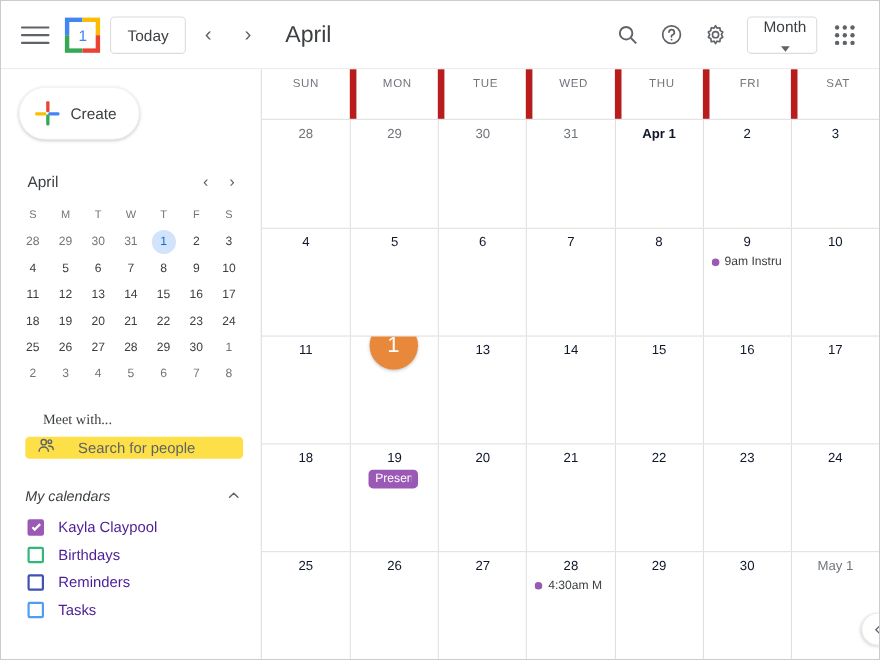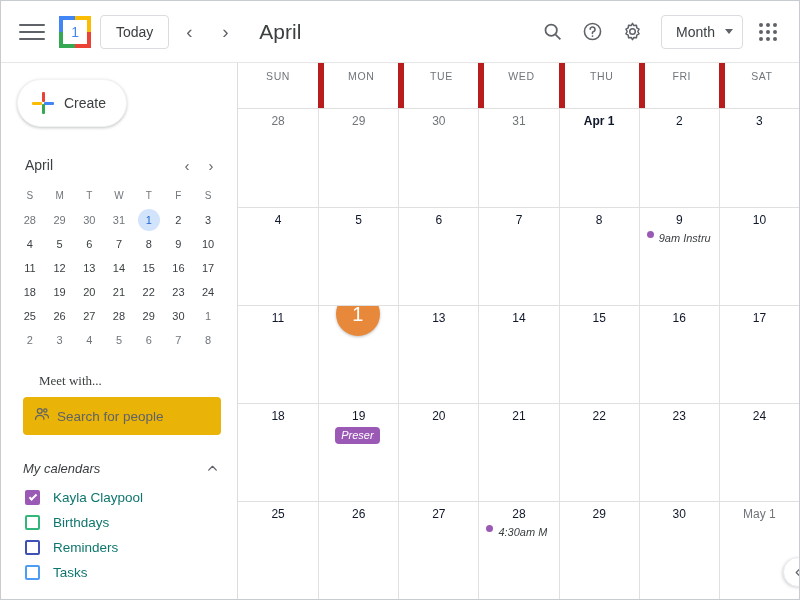--- a/index.html
+++ b/index.html
@@ -103,20 +103,21 @@
     border: 1px solid #dadce0;
     border-radius: 4px;
     height: 34px;
     padding: 0 9px 0 14px;
     margin-left: 12px;
     display: flex; align-items: center; gap: 10px;
     font-size: 14px; color: #3c4043;
     cursor: pointer;
     background: #fff;
     white-space: nowrap;
+    flex-direction: column;
   }
   .caret {
     width: 0; height: 0;
     border-left: 4px solid transparent;
     border-right: 4px solid transparent;
     border-top: 5px solid #5f6368;
   }
   .apps-grid {
     width: 34px; height: 34px;
     margin-left: 8px;
@@ -198,26 +199,26 @@
     width: 22px; height: 22px; margin: 0 auto;
   }
 
   .section-title {
     font-size: 13px; color: #3c4043;
     margin: 22px 0 8px 38px;
     font-family: Liberation Serif, serif;
   }
   .people-search {
     margin: 0 16px 0 22px;
-    height: 38px;
-    background: #eab308;
+    height: 20px;
+    background: #fde047;
     border-radius: 4px;
     display: flex; align-items: center;
     padding: 0 10px;
-    gap: 4px;
+    gap: 18px;
     cursor: text;
   }
   .people-search input {
     border: 0; background: transparent; outline: none;
     font-size: 13.5px; color: #3c4043;
     font-family: "Liberation Sans", sans-serif;
     width: 100%;
   }
   .people-search input::placeholder { color: #5f6368; }
 
@@ -231,21 +232,21 @@
     width: 22px; height: 22px;
     display: flex; align-items: center; justify-content: center;
     color: #5f6368; cursor: pointer; font-size: 12px;
   }
   .cal-item {
     display: flex; align-items: center;
     gap: 13px;
     height: 25px;
     padding-left: 24px;
     cursor: pointer;
-    font-size: 13.5px; color: #0f766e;
+    font-size: 13.5px; color: #4c1d95;
   }
   .cbox {
     width: 15px; height: 15px;
     border-radius: 2px;
     border: 2px solid #1967d2;
     flex: 0 0 15px;
     display: flex; align-items: center; justify-content: center;
     background: #fff;
   }
   .cbox.checked {
@@ -310,30 +311,29 @@
   .daynum {
     text-align: center;
     font-size: 12px;
     color: #0f172a;
     height: 20px; line-height: 20px;
   }
   .daynum.bold { font-weight: bold; }
   .daynum.other { color: #70757a; }
 
   .ev {
-    display: flex; 
+    display: flex; align-items: center;
     gap: 5px;
     margin: 1px 6px 1px 7px;
     font-size: 11px;
     color: #3c4043;
     white-space: nowrap;
     overflow: hidden;
     line-height: 15px;
     cursor: pointer;
-    font-style: italic;
   }
   .ev .dot {
     width: 7px; height: 7px; border-radius: 50%;
     flex: 0 0 7px;
     background: #9b59b6;
   }
   .ev .txt { overflow: hidden; text-overflow: clip; }
   .ev.chip {
     background: #9b59b6;
     color: #fff;

